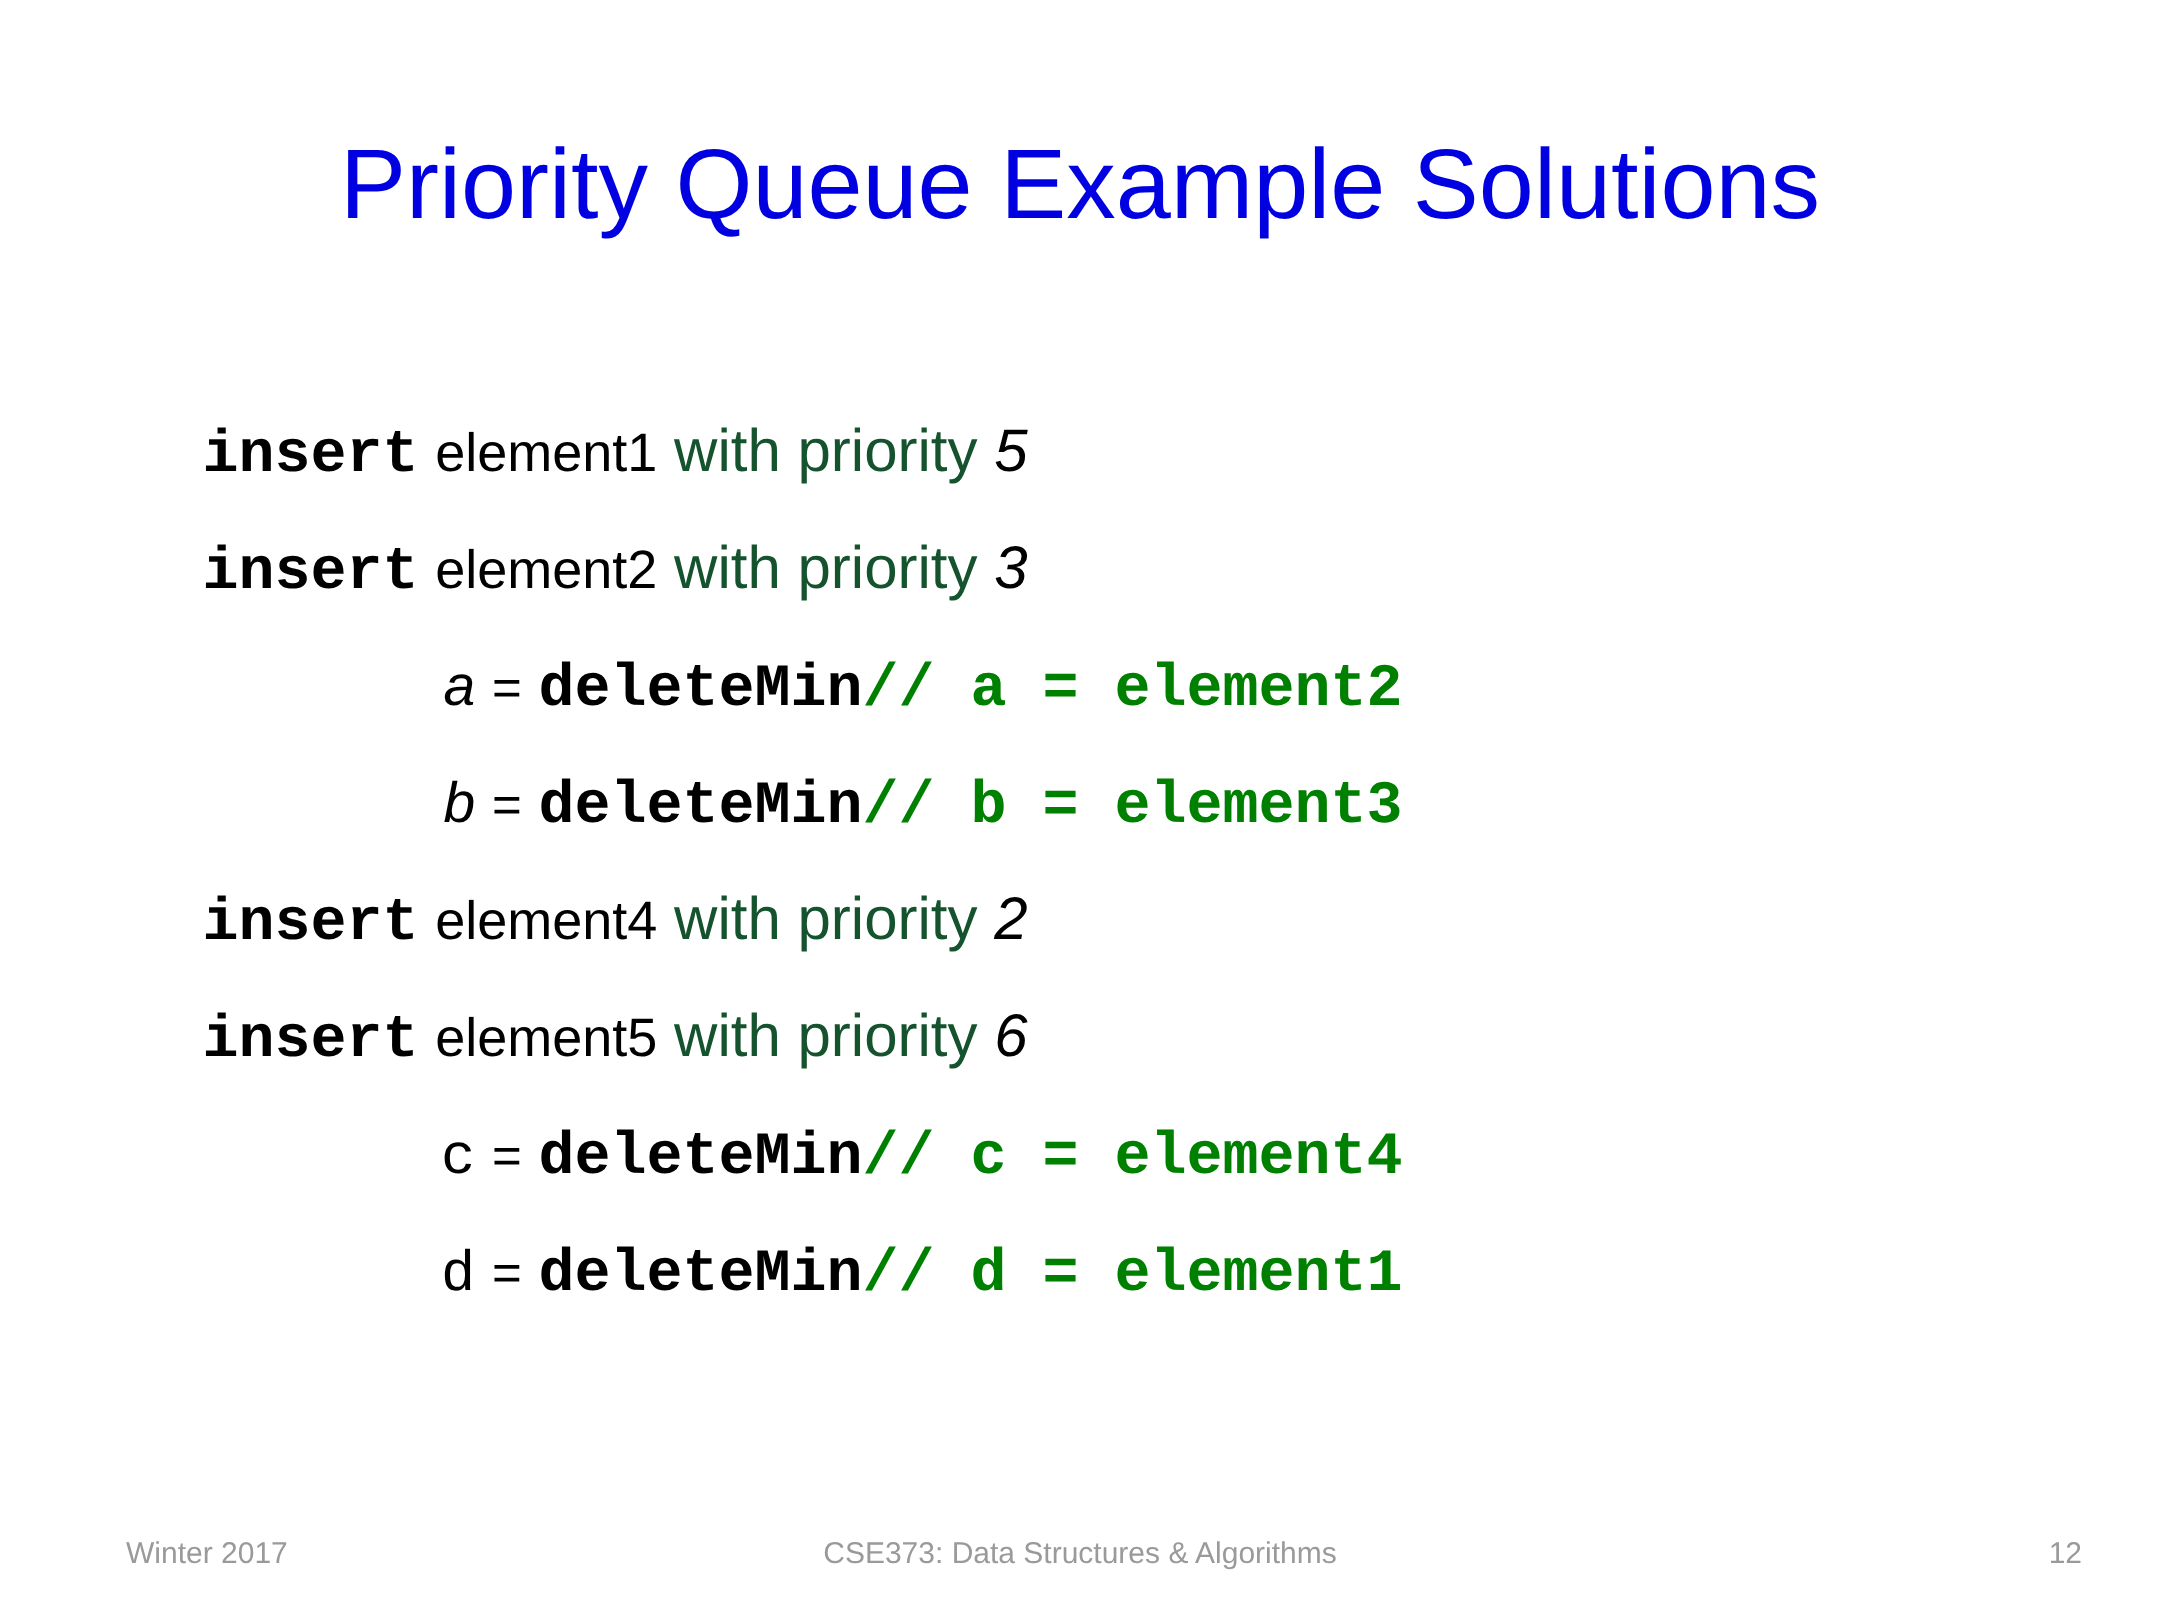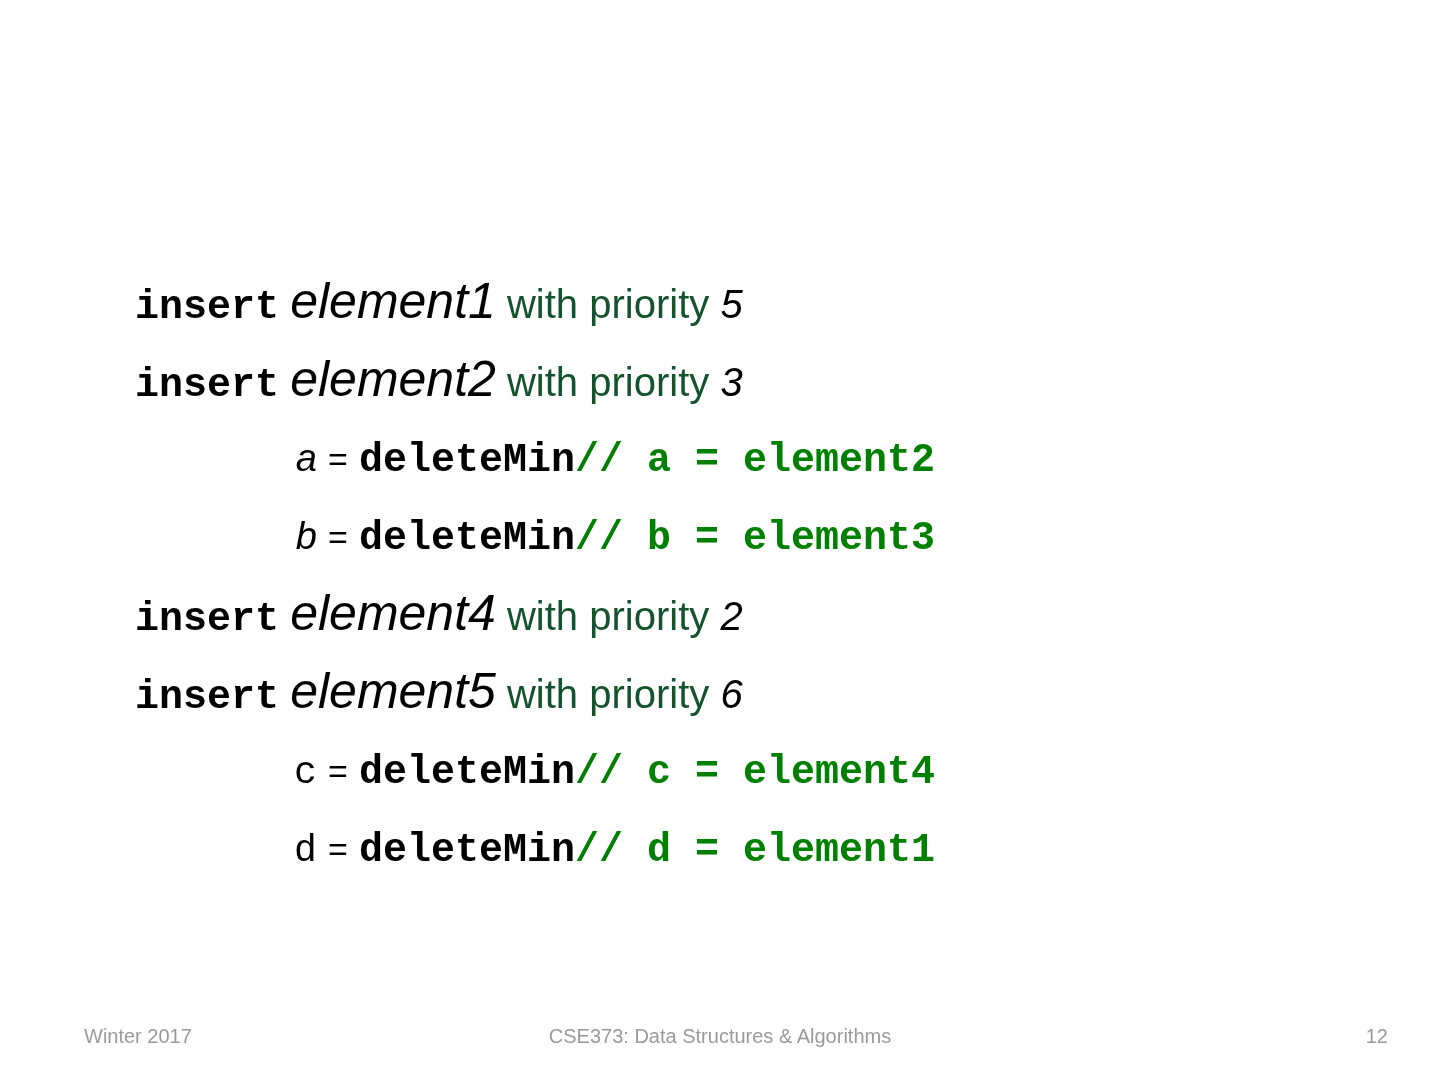--- a/index.html
+++ b/index.html
@@ -51,22 +51,21 @@
 
   
   .kw {                      
     font-family: "Liberation Mono", "DejaVu Sans Mono", monospace;
     font-weight: bold;
     font-size: 40px;
     color: #000000;
   }
   .var-ital {                
     font-family: "Liberation Sans", sans-serif;
-    font-style: italic;
-    font-size: 50px;
+    font-size: 36px;
     color: #000000;
   }
   .plain {                   
     font-family: "Liberation Sans", sans-serif;
     font-style: normal;
     font-size: 40px;
     color: #14532d;
   }
   .num-ital {                
     font-family: "Liberation Sans", sans-serif;
@@ -147,20 +146,21 @@
     position: absolute;
     right: 84px;
     white-space: nowrap;
   }
 </style>
 </head>
 <body>
 
 <div class="slide">
 
+  <div class="slide-title">Priority Queue Example Solutions</div>
 
   <div class="body-block">
       <div class="code-line"><span class="ins-row"><span class="kw">insert</span> <span class="var-ital">element1</span> <span class="plain">with priority</span> <span class="num-ital">5</span></span></div>
       <div class="code-line"><span class="ins-row"><span class="kw">insert</span> <span class="var-ital">element2</span> <span class="plain">with priority</span> <span class="num-ital">3</span></span></div>
       <div class="code-line">
         <div class="assign-row">
           <span class="assign-lhs"><span class="lhs-ital">a</span> <span class="eq">=</span> <span class="kw">deleteMin</span></span>
           <span class="assign-comment"><span class="comment">// a = element2</span></span>
         </div>
       </div>

